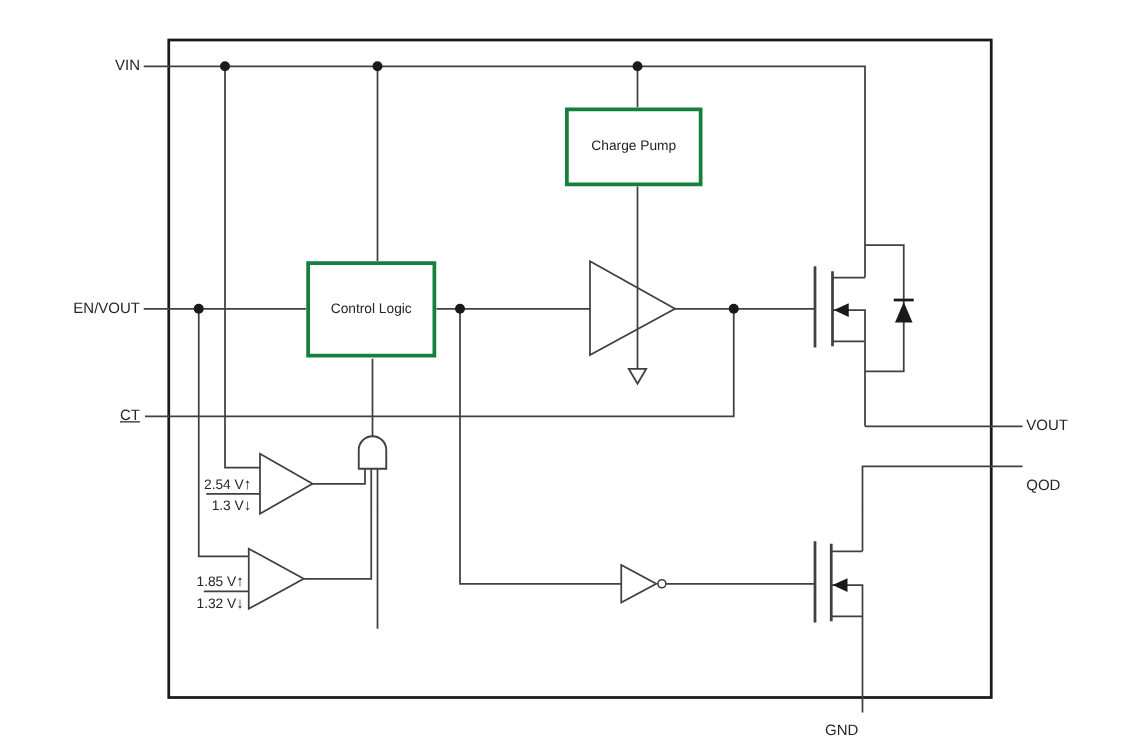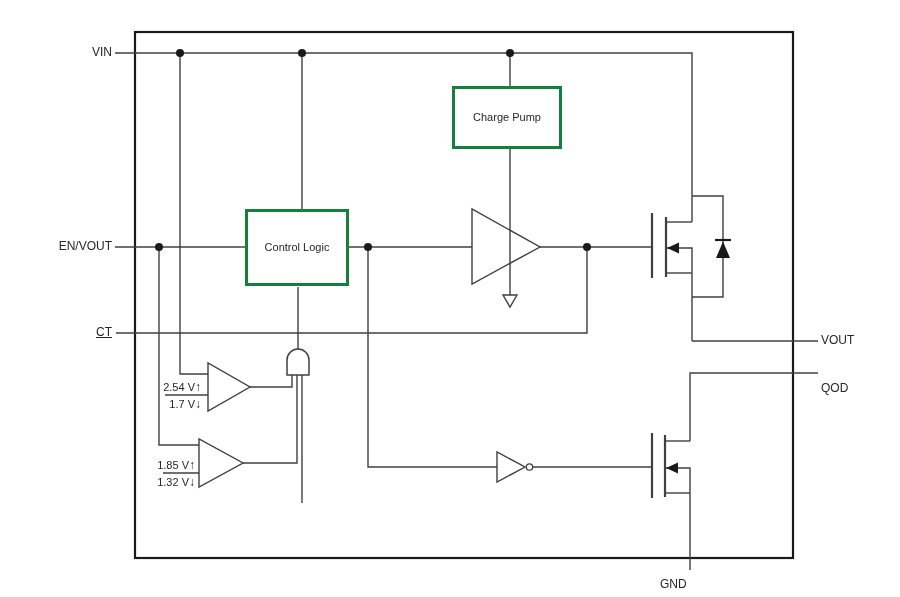--- a/index.html
+++ b/index.html
@@ -121,21 +121,21 @@
   <div class="lbl r" style="left:30px;top:240px;width:82px;">EN/VOUT</div>
   <div class="lbl r" style="left:30px;top:326px;width:82px;text-decoration:underline;">CT</div>
   <div class="lbl" style="left:821px;top:334px;">VOUT</div>
   <div class="lbl" style="left:821px;top:366px;margin-top:16px;">QOD</div>
   <div class="lbl" style="left:660px;top:578px;width:60px;text-align:left;">GND</div>
 
   <div class="thr r" style="left:146px;top:381px;width:55px;">
     <span>2.54 V</span><span class="arrow">↑</span>
   </div>
   <div class="thr r" style="left:146px;top:398px;width:55px;">
-    <span>1.7 V</span><span class="arrow">↓</span>
+    <span>1.3 V</span><span class="arrow">↓</span>
   </div>
   <div class="thr r" style="left:140px;top:459px;width:55px;">
     <span>1.85 V</span><span class="arrow">↑</span>
   </div>
   <div class="thr r" style="left:140px;top:476px;width:55px;">
     <span>1.32 V</span><span class="arrow">↓</span>
   </div>
 
 </div>
 

